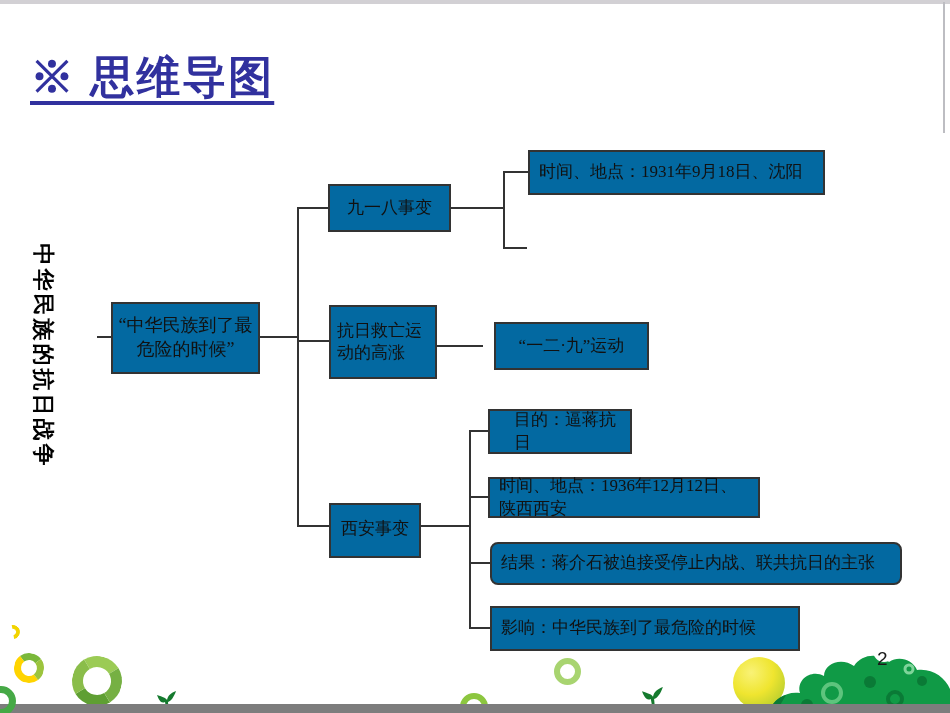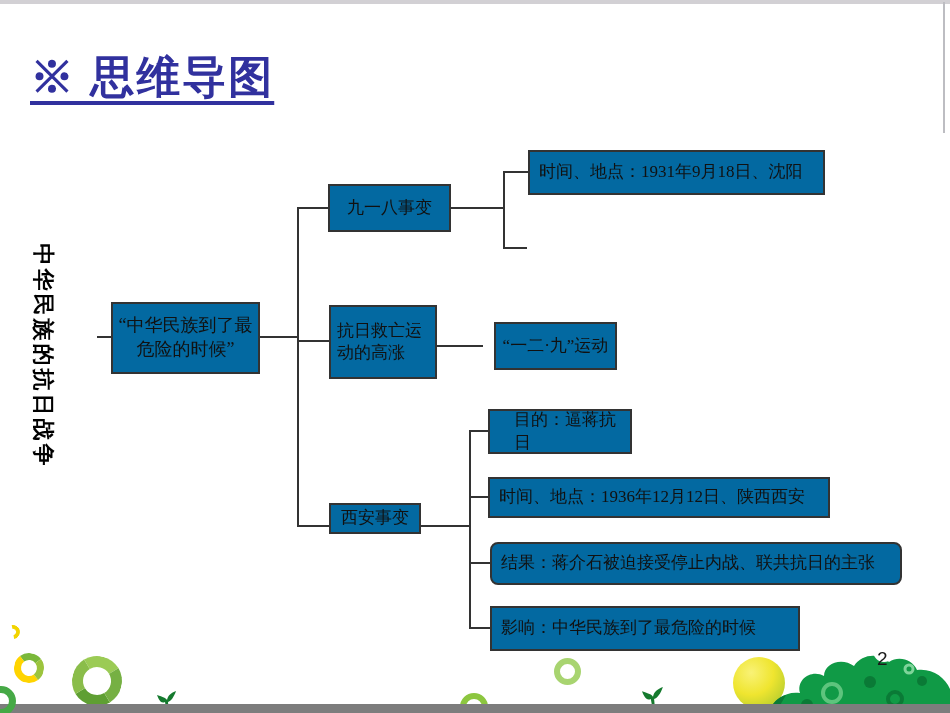--- a/index.html
+++ b/index.html
@@ -72,36 +72,36 @@
   </div>
 
   <div class="box center" style="left:328px; top:184px; width:123px; height:48px;">
     <span>九一八事变</span>
   </div>
 
   <div class="box" style="left:329px; top:305px; width:108px; height:74px; padding:2px 6px;">
     <span>抗日救亡运动的高涨</span>
   </div>
 
-  <div class="box center" style="left:329px; top:503px; width:92px; height:31px;">
+  <div class="box center" style="left:329px; top:503px; width:92px; height:55px;font-family:Liberation Mono, monospace;">
     <span>西安事变</span>
   </div>
 
   <div class="box leaf" style="left:528px; top:150px; width:297px; height:45px;">
     <span>时间、地点：1931年9月18日、沈阳</span>
   </div>
 
-  <div class="box center" style="left:494px; top:322px; width:123px; height:48px;">
+  <div class="box center" style="left:494px; top:322px; width:155px; height:48px;">
     <span>“一二·九”运动</span>
   </div>
 
   <div class="box leaf" style="left:488px; top:409px; width:144px; height:45px;padding-left:24px;">
     <span>目的：逼蒋抗日</span>
   </div>
-  <div class="box leaf" style="left:488px; top:477px; width:342px; height:41px;">
+  <div class="box leaf" style="left:488px; top:477px; width:272px; height:41px;">
     <span>时间、地点：1936年12月12日、陕西西安</span>
   </div>
   <div class="box leaf" style="left:490px; top:542px; width:412px; height:43px;border-radius:8px;">
     <span>结果：蒋介石被迫接受停止内战、联共抗日的主张</span>
   </div>
   <div class="box leaf" style="left:490px; top:606px; width:310px; height:45px;">
     <span>影响：中华民族到了最危险的时候</span>
   </div>
 
   <div class="hline" style="left:97px;  top:336px; width:14px; height:2px;"></div>

